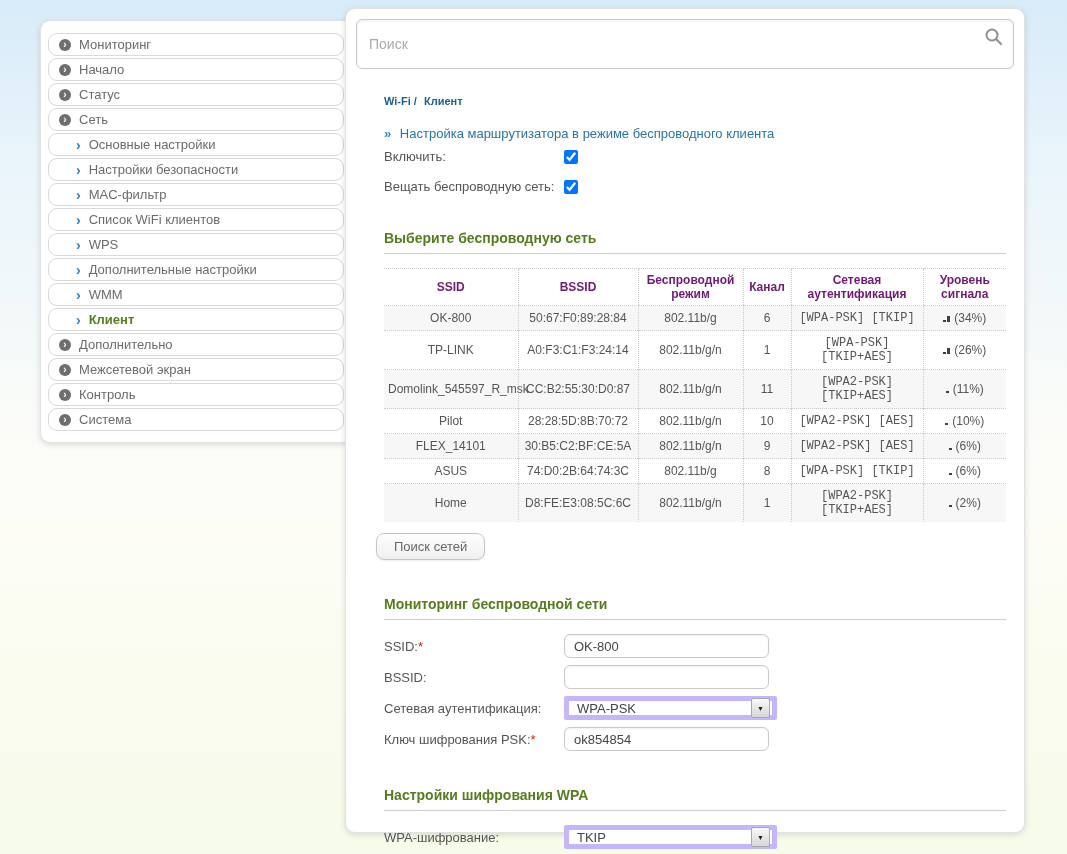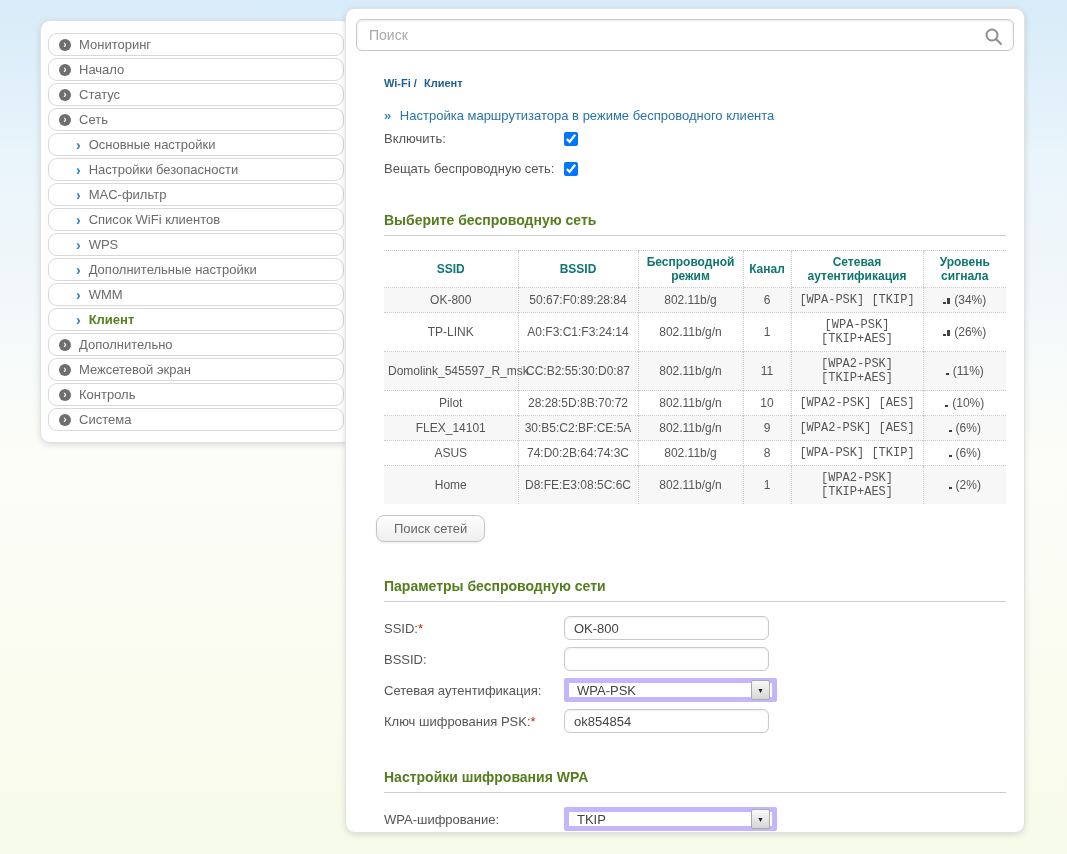--- a/index.html
+++ b/index.html
@@ -31,21 +31,21 @@
     color:#2f82c3; font-weight:bold; font-size:14px; margin-right:8px; line-height:14px; flex:none;
   }
   .menu-item.active .mi-label { font-weight:bold; color:#56811c; }
   
   .main-panel {
     position:absolute; left:345px; top:8px; width:680px; height:825px; box-sizing:border-box;
     background:#fff; border:1px solid #e2e2e2; border-radius:10px;
     box-shadow:0 2px 6px rgba(0,0,0,.13); padding:10px;
   }
   .search-box {
-    position:relative; height:32px; border:1px solid #c9c9c9; border-radius:6px;
+    position:relative; height:50px; border:1px solid #c9c9c9; border-radius:6px;
     box-shadow:inset 0 1px 3px rgba(0,0,0,.08); box-sizing:border-box; background:#fff;
   }
   .search-box input {
     width:100%; height:100%; border:none; outline:none; background:transparent;
     padding:0 36px 0 12px; box-sizing:border-box; font-size:14px; color:#444; border-radius:6px;
     font-family:"Liberation Sans", sans-serif;
   }
   .search-box input::placeholder { color:#a9a9a9; }
   .search-icon { position:absolute; right:9px; top:7px; }
   .content { padding:0 10px 0 28px; }
@@ -57,21 +57,21 @@
   .check-row { display:flex; align-items:center; margin-top:15px; font-size:13px; color:#555; }
   .check-row .field-label { width:180px; }
   .check-row input { width:14px; height:14px; margin:0; }
   .section-heading {
     margin:36px 0 0 0; padding-bottom:7px; font-size:14px; font-weight:bold; color:#547d1e;
     border-bottom:1px solid #ccc; width:622px; box-sizing:border-box;
   }
   
   table.networks { width:622px; border-collapse:collapse; margin-top:14px; font-size:12px; color:#555; table-layout:fixed; }
   table.networks th {
-    color:#0f766e; font-weight:bold; padding:4px 2px; border-top:1px dotted #ccc; border-bottom:1px dotted #ccc;margin-top:36px;
+    color:#701a75; font-weight:bold; padding:4px 2px; border-top:1px dotted #ccc; border-bottom:1px dotted #ccc;margin-top:36px;
   }
   table.networks td { padding:5px 4px; text-align:center; vertical-align:middle; }
   table.networks tbody tr + tr td { border-top:1px dotted #ccc; }
   table.networks th + th, table.networks td + td { border-left:1px dotted #ccc; }
   table.networks tr.odd { background:#f7f7f7; }
   td.auth-cell { white-space:pre-line;font-family:Liberation Mono, monospace; }
   .sigbars { display:inline-flex; align-items:flex-end; gap:1px; margin-right:4px; }
   .sigbars i { display:inline-block; width:3px; background:#3f3f3f; }
   
   .btn {
@@ -301,21 +301,21 @@
                 <i style="height: 2px;"></i>
               </span><span>(2%)</span></td>
           </tr>
         </tbody>
     </table>
 
     <div class="scan-row">
       <button class="btn">Поиск сетей</button>
     </div>
 
-    <h2 class="section-heading">Параметры беспроводную сети</h2>
+    <h2 class="section-heading">Мониторинг беспроводной сети</h2>
 
     <div class="fields-block">
       <div class="field-row">
         <span class="field-label"><span>SSID:</span><span class="req">*</span></span>
         <input class="text-input" type="text" value="OK-800" style="">
       </div>
       <div class="field-row">
         <span class="field-label"><span>BSSID:</span></span>
         <input class="text-input" type="text" value="" style="">
       </div>

